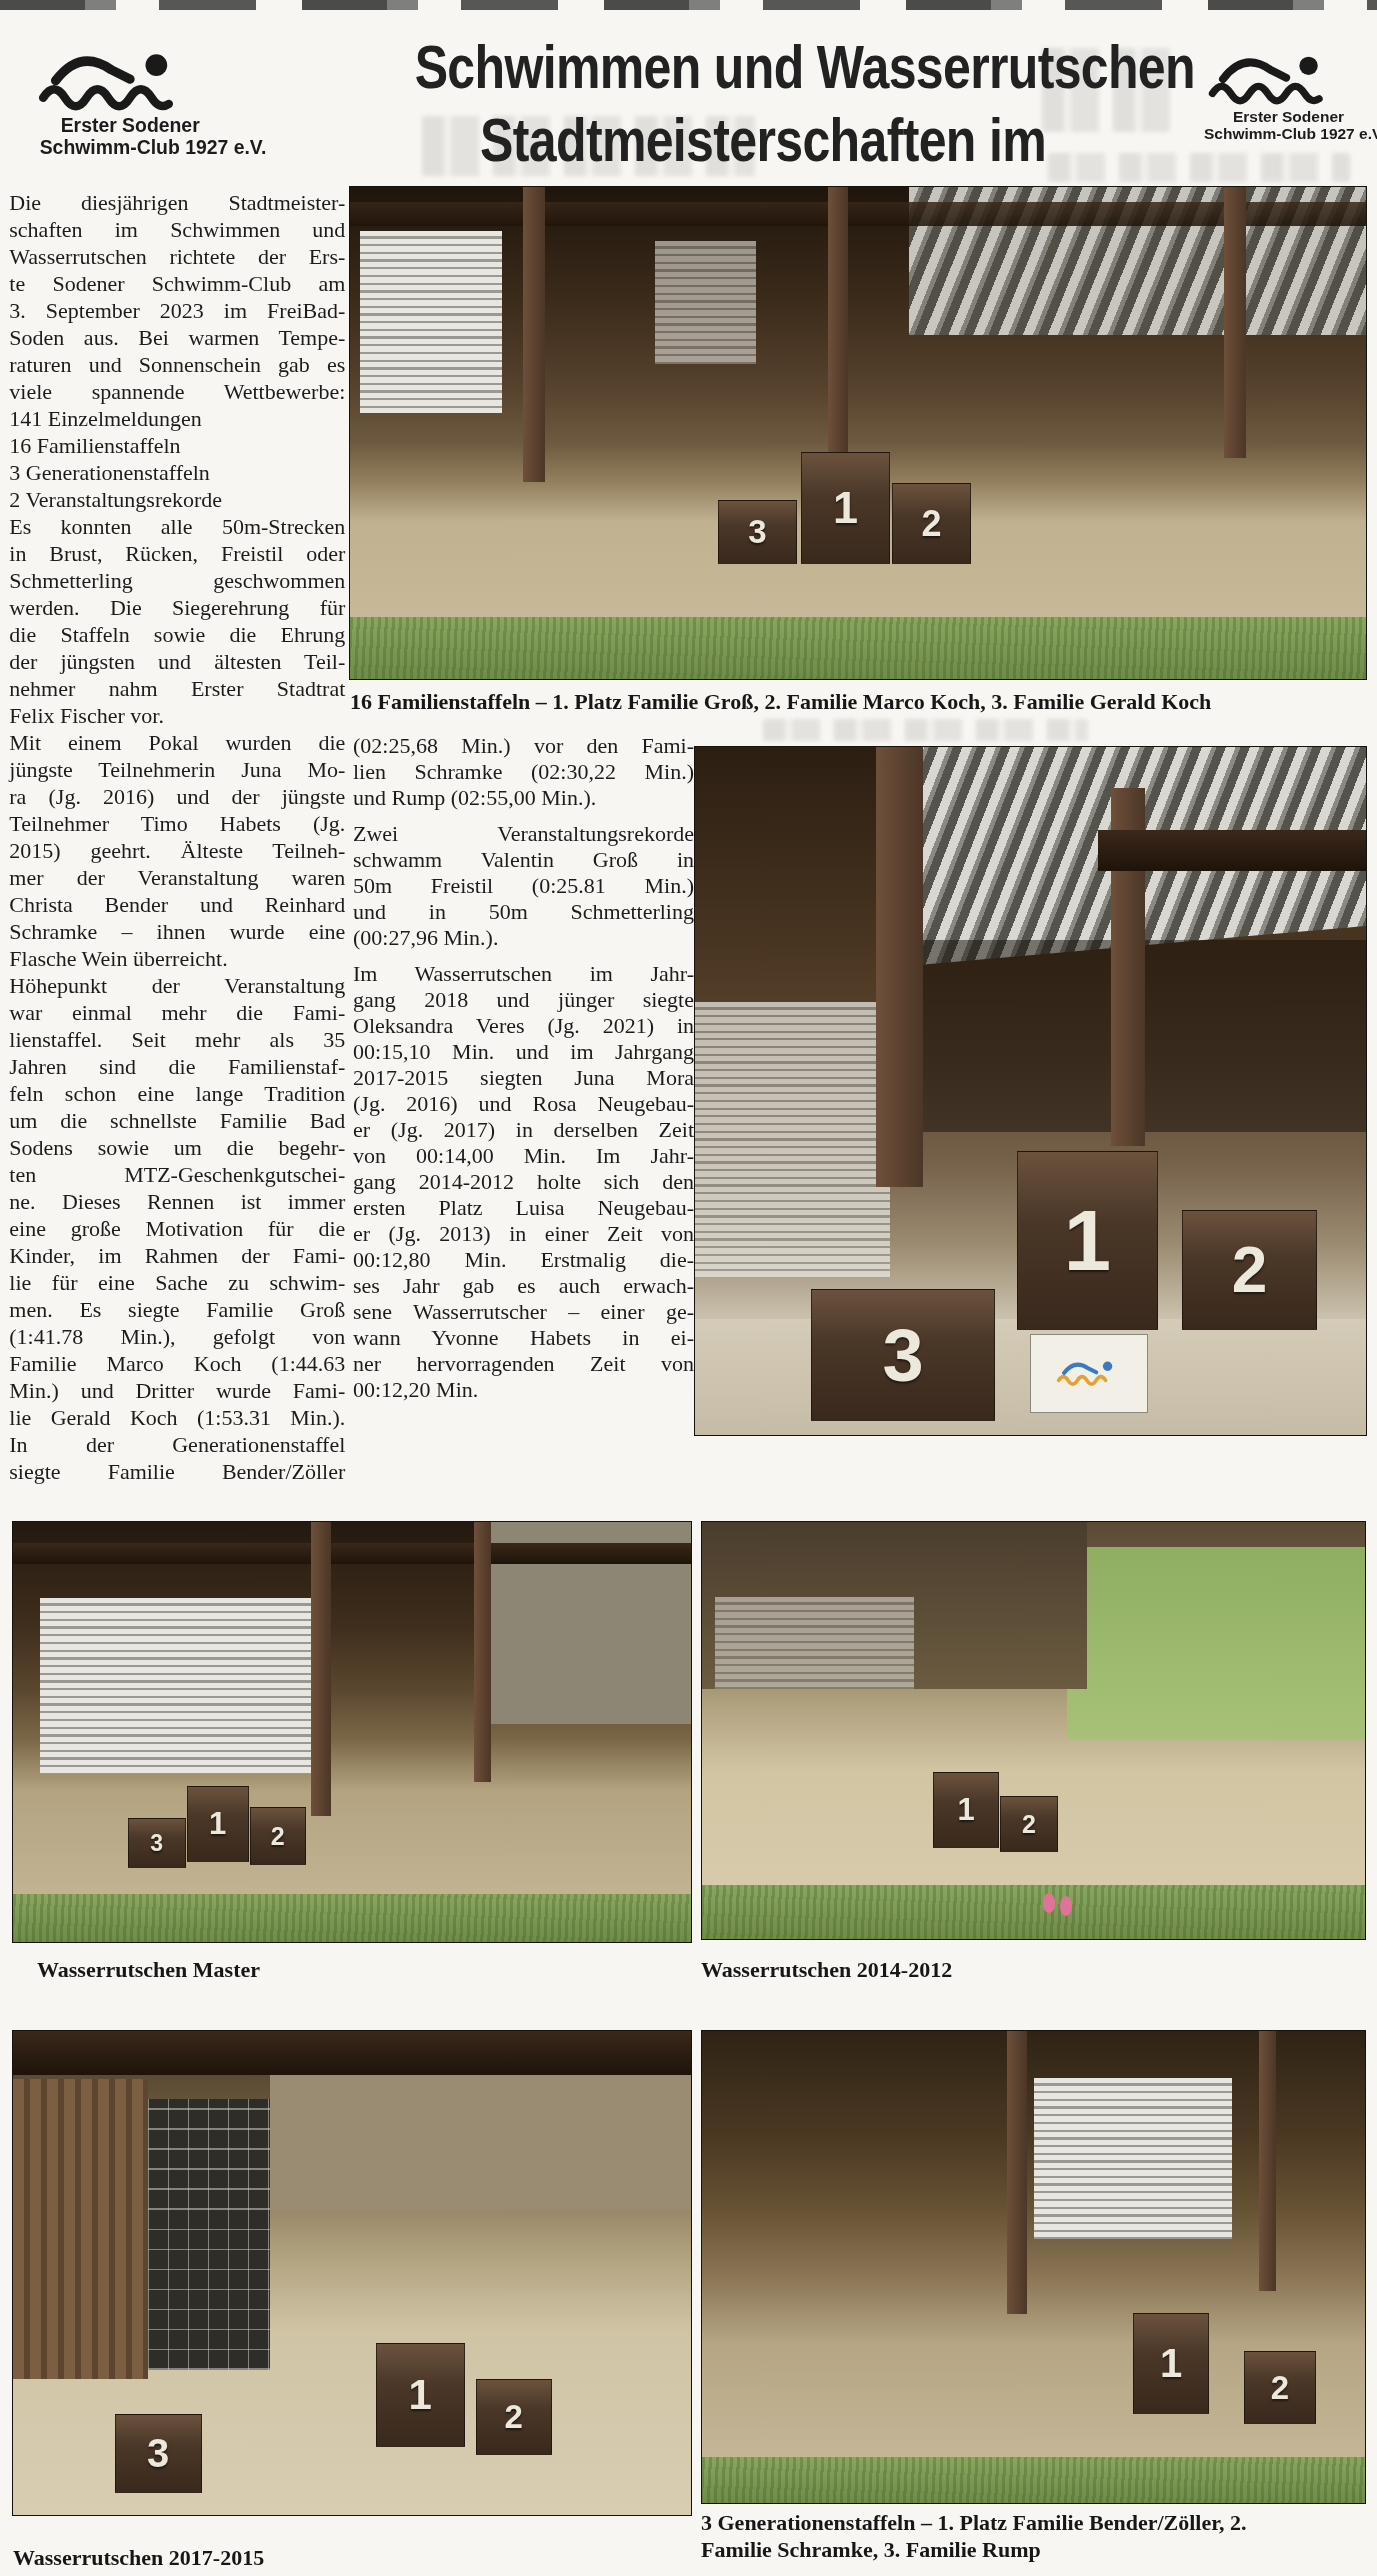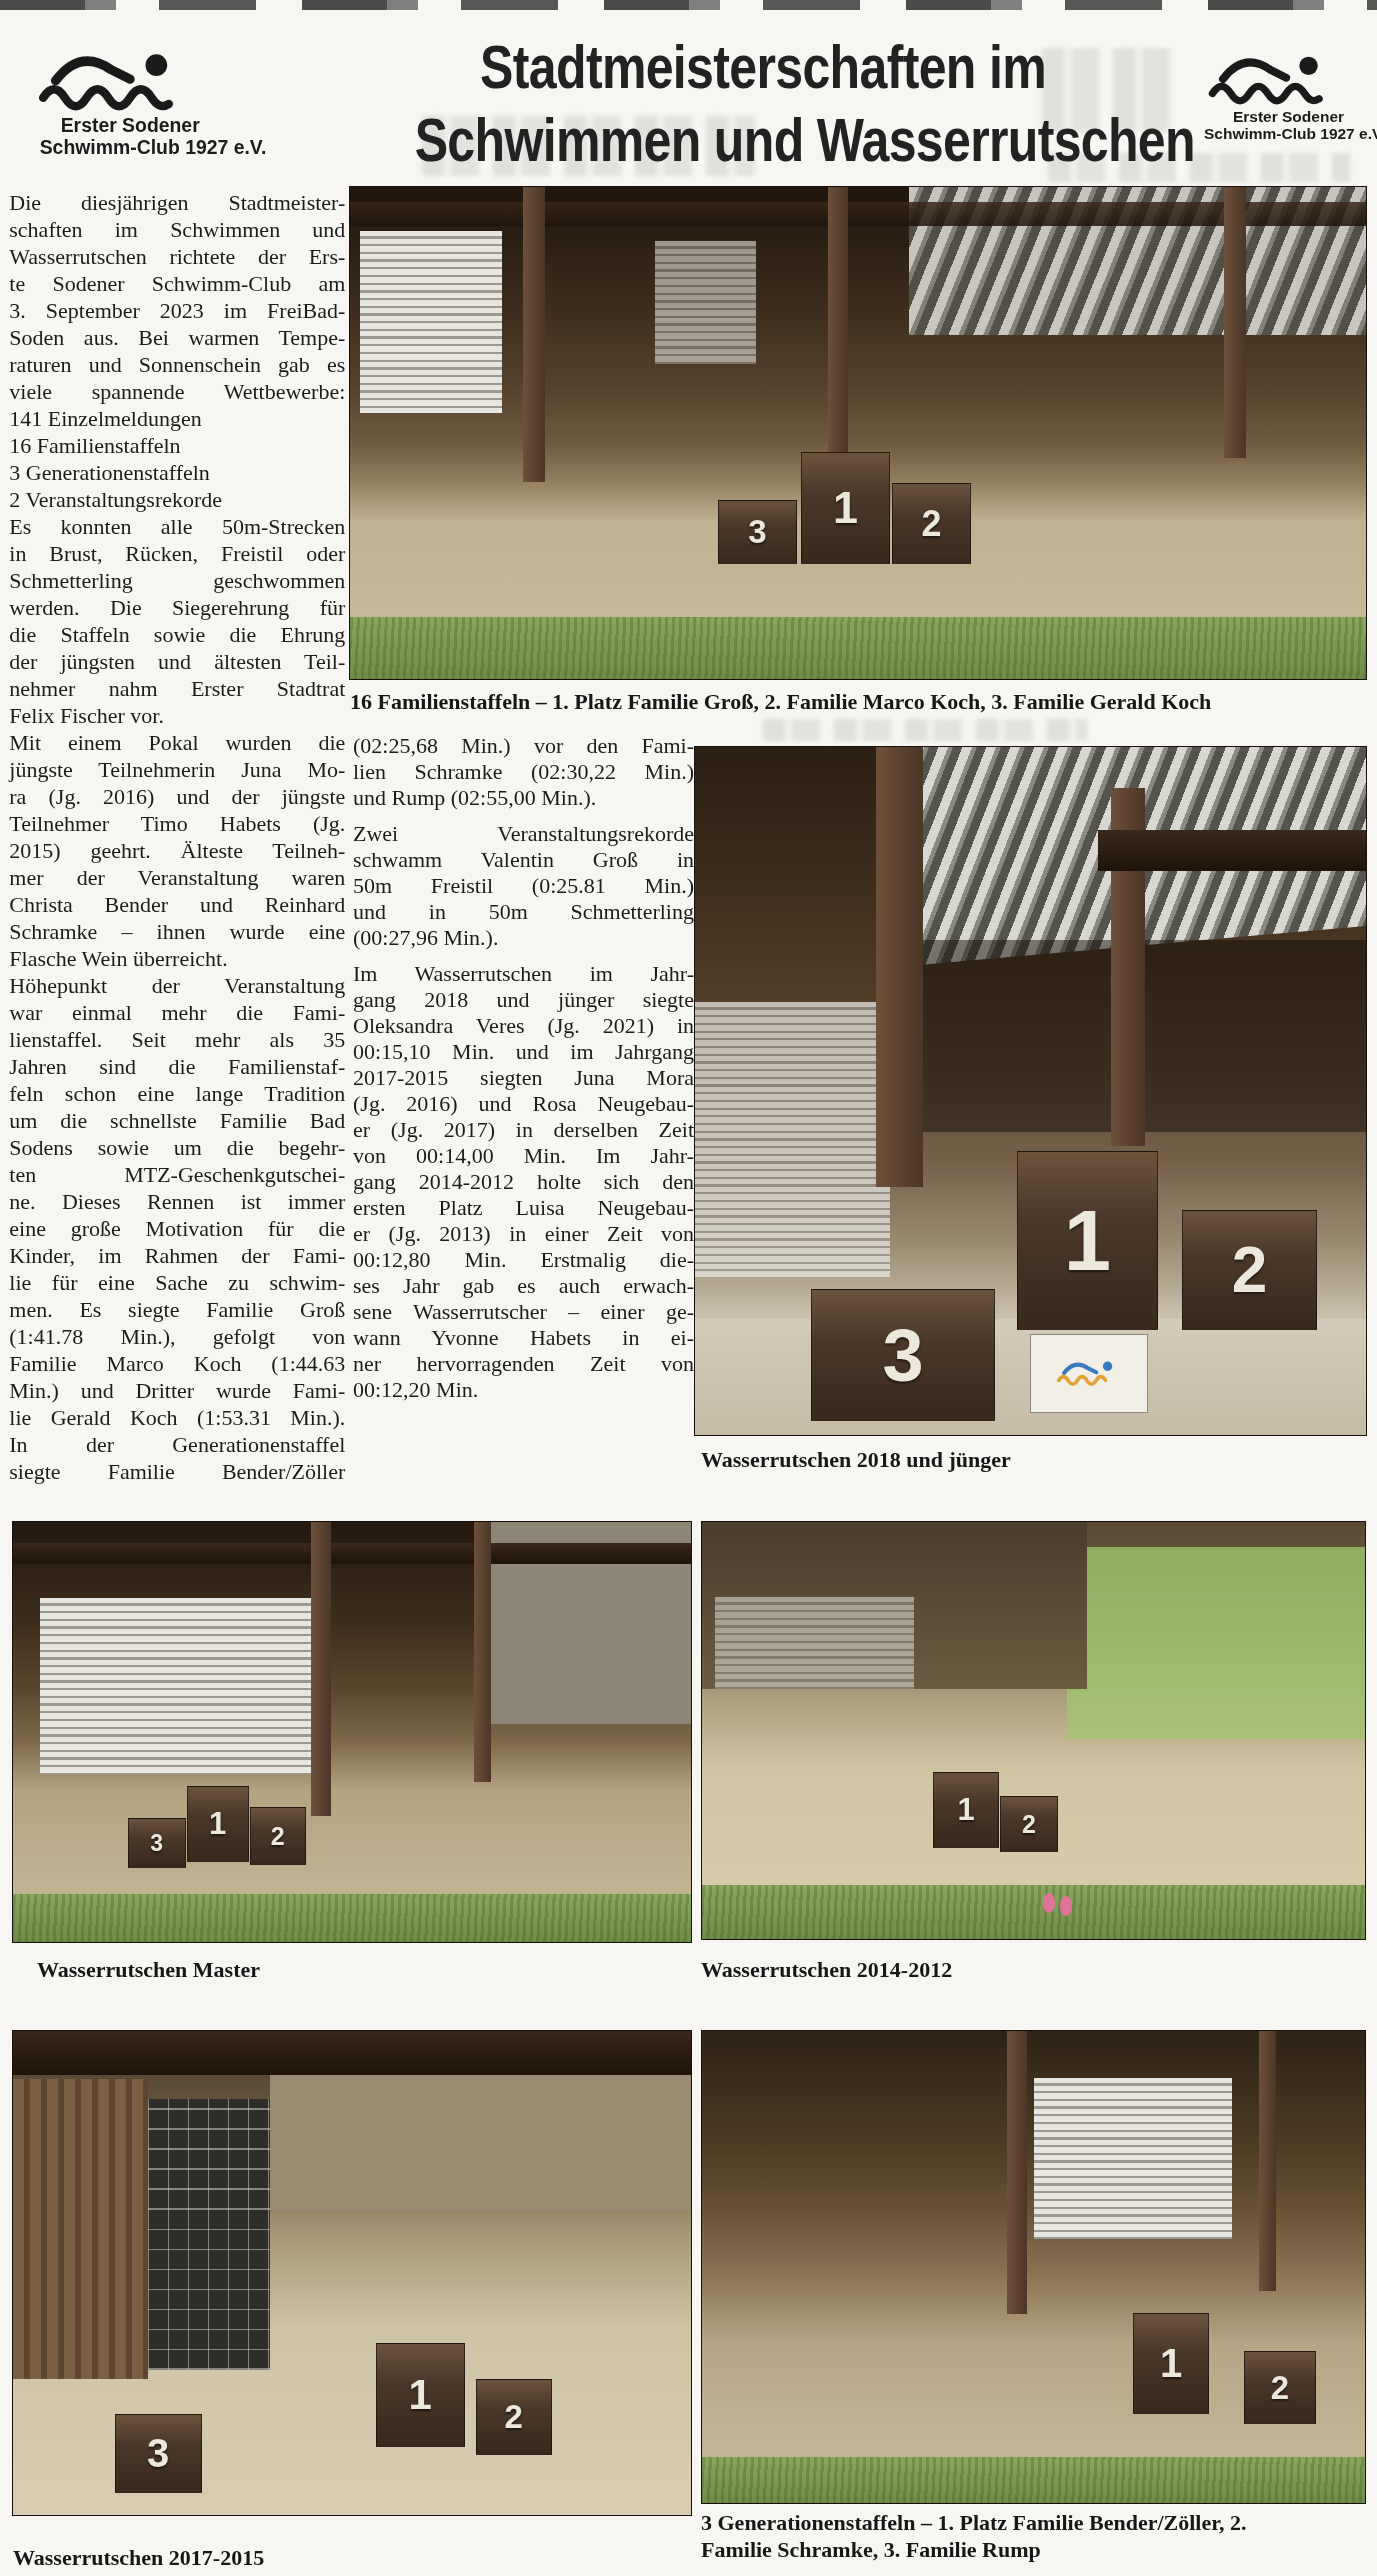--- a/index.html
+++ b/index.html
@@ -65,22 +65,22 @@
     <svg width="155" height="64" viewBox="0 0 100 41">
       <circle cx="77" cy="9" r="7" fill="#1a1a1a"></circle>
       <path d="M12 19 Q28 -2 48 12 L60 18" stroke="#1a1a1a" stroke-width="6" fill="none" stroke-linecap="round"></path>
       <path d="M4 30 q7 -11 14 0 q7 11 14 0 q7 -11 14 0 q7 11 14 0 q7 -11 14 0 q5 8 11 4" stroke="#1a1a1a" stroke-width="5.5" fill="none" stroke-linecap="round"></path>
     </svg>
     <div class="l1">Erster Sodener</div>
     <div class="l2">Schwimm-Club 1927 e.V.</div>
   </div>
 
   <div class="title">
+    <div class="tl"><span>Schwimmen und Wasserrutschen</span></div>
     <div class="tl"><span>Stadtmeisterschaften im</span></div>
-    <div class="tl"><span>Schwimmen und Wasserrutschen</span></div>
   </div>
 
   <div class="logo logo-right">
     <svg width="132" height="54" viewBox="0 0 100 41">
       <circle cx="77" cy="9" r="7" fill="#1a1a1a"></circle>
       <path d="M12 19 Q28 -2 48 12 L60 18" stroke="#1a1a1a" stroke-width="6" fill="none" stroke-linecap="round"></path>
       <path d="M4 30 q7 -11 14 0 q7 11 14 0 q7 -11 14 0 q7 11 14 0 q7 -11 14 0 q5 8 11 4" stroke="#1a1a1a" stroke-width="5.5" fill="none" stroke-linecap="round"></path>
     </svg>
     <div class="l1">Erster Sodener</div>
     <div class="l2">Schwimm-Club 1927 e.V.</div>
@@ -234,21 +234,20 @@
         <div class="pers" style="left: 508px; bottom: 221px; width: 115px; height: 287px;"></div>
       </div>
     <div class="sign" style="left:335px;bottom:22px;width:116px;height:77px;z-index:6;">
       <svg width="67" height="28" viewBox="0 0 100 41">
         <circle cx="77" cy="9" r="7" fill="#3a7ac0"></circle>
         <path d="M12 19 Q28 -2 48 12 L60 18" stroke="#3a7ac0" stroke-width="6" fill="none" stroke-linecap="round"></path>
         <path d="M4 30 q7 -11 14 0 q7 11 14 0 q7 -11 14 0 q7 11 14 0 q7 -11 14 0" stroke="#e2a23a" stroke-width="5.5" fill="none" stroke-linecap="round"></path>
       </svg>
     </div>
   </figure>
-  <div class="caption" style="left:701px;top:1446px;width:666px;">Wasserrutschen 2018 und jünger</div>
 
   <figure class="photo" id="photo-master" style="left:11.6px;top:1521px;width:680px;height:422px;margin:0;">
     <div class="ly" style="inset:0;background:linear-gradient(180deg,#241910 0%,#3f2e1c 25%,#5a472f 40%,#7c6848 52%,#b3a381 64%,#c8ba9b 100%);"></div>
     <div class="ly slatsH" style="left:4%;top:18%;width:40%;height:42%;"></div>
     <div class="ly" style="left:70%;top:0;width:30%;height:48%;background:#8d8675;"></div>
     <div class="ly beam" style="left:0;top:5%;width:100%;height:5%;"></div>
     <div class="ly post" style="left:44%;top:0;width:3%;height:70%;"></div>
     <div class="ly post" style="left:68%;top:0;width:2.5%;height:62%;"></div>
     <div class="ly" id="art-a" style="inset:0;">
         <div class="pers" style="left: 9.3px; bottom: 107px; width: 66px; height: 164px;"></div>

